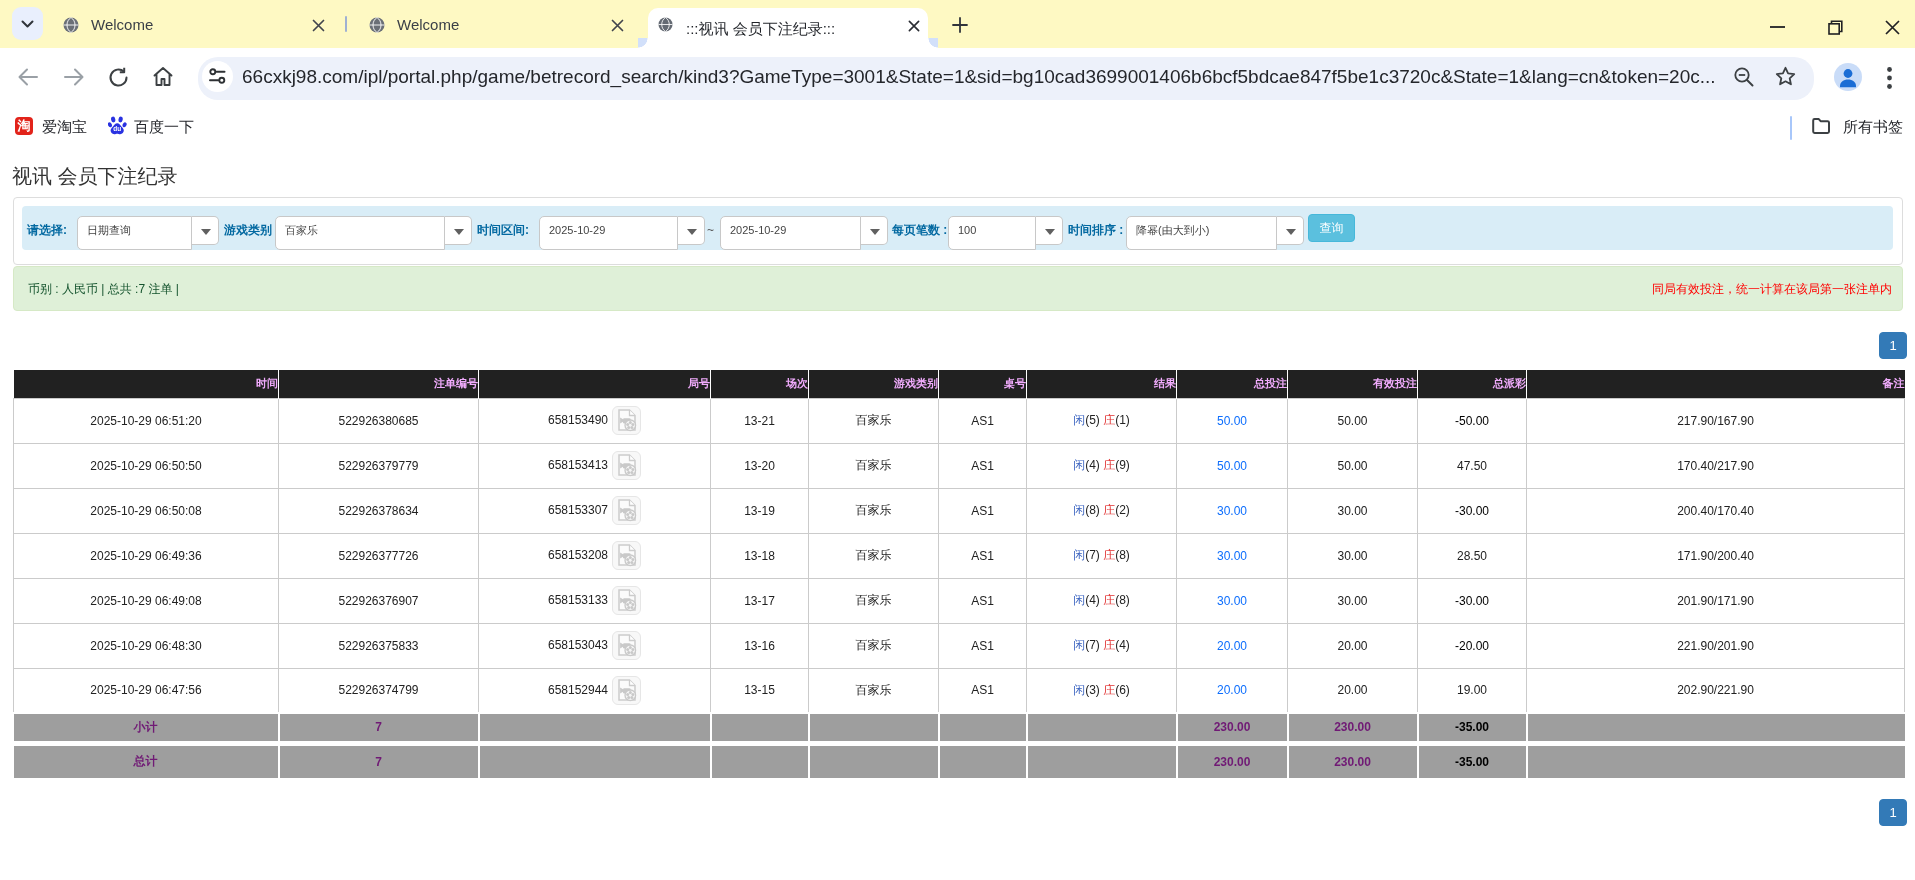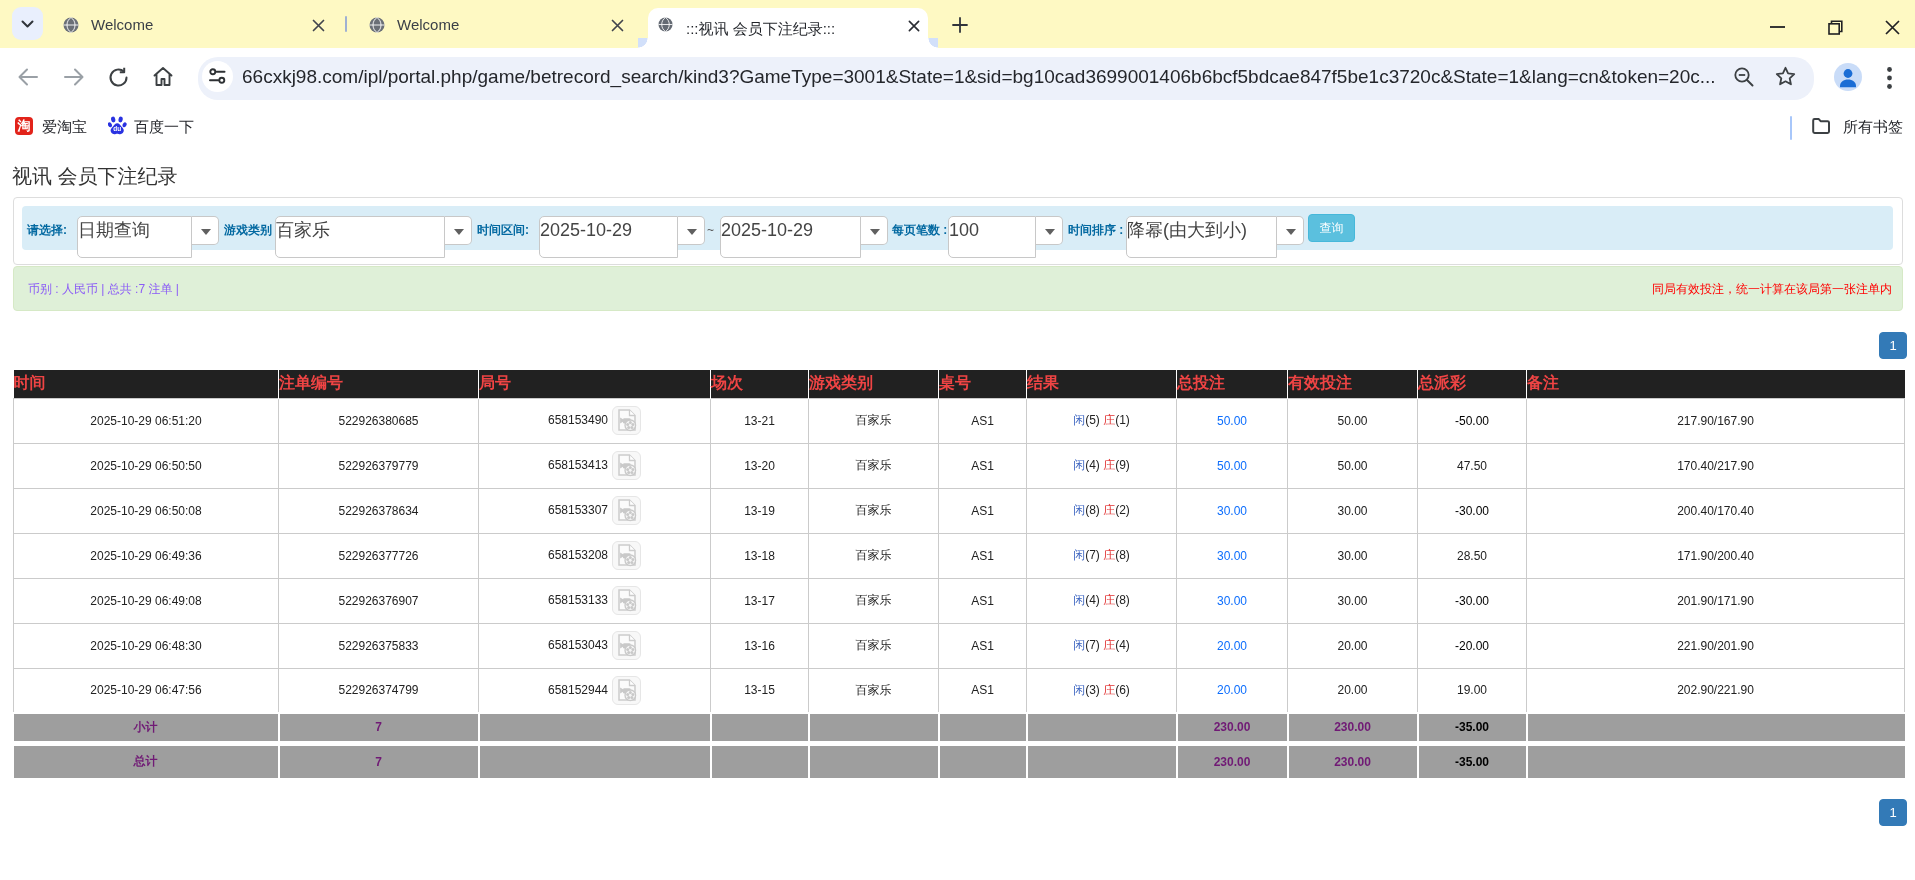--- a/index.html
+++ b/index.html
@@ -20,31 +20,31 @@
 #url{position:absolute;left:44px;top:0;width:1490px;height:39px;line-height:40px;font-size:19px;color:#24262B;white-space:nowrap;overflow:hidden}
 
 #bookmarks{position:absolute;left:0;top:105px;width:1915px;height:41px;background:#fff}
 #tb-ico{position:absolute;left:15px;top:12px;width:18px;height:18px;border-radius:4px;background:#E2231A;color:#fff;font-size:13px;line-height:18px;text-align:center;font-weight:bold}
 .bktxt{position:absolute;top:0;height:41px;line-height:43px;font-size:15px;color:#24262B;white-space:nowrap}
 
 #title{position:absolute;left:12px;top:163px;font-size:20px;color:#333}
 #panel{position:absolute;left:13px;top:197px;width:1890px;height:68px;border:1px solid #DDD;border-radius:4px;background:#fff}
 #bluebar{position:absolute;left:22px;top:206px;width:1871px;height:44px;background:#D9EDF7;border-radius:4px}
 .flbl{position:absolute;top:216px;height:28px;line-height:29px;font-size:12px;font-weight:bold;color:#0369a1;white-space:nowrap}
-.fld{position:absolute;top:216px;height:42px;background:#fff;border:1px solid #C8C8C8;border-radius:5px 0 0 5px;font-size:18px;color:#444;line-height:27px;padding-left:0;white-space:nowrap}
+.fld{position:absolute;top:216px;height:34px;background:#fff;border:1px solid #C8C8C8;border-radius:5px 0 0 5px;font-size:11px;color:#444;line-height:27px;padding-left:9px;white-space:nowrap}
 .arw{position:absolute;top:216px;height:29px;width:27px;background:#fff;border:1px solid #C8C8C8;border-left:none;border-radius:0 5px 5px 0}
 .arw:after{content:"";position:absolute;left:8.5px;top:12px;border-left:5px solid transparent;border-right:5px solid transparent;border-top:6px solid #606060}
 #qbtn{position:absolute;left:1308px;top:214px;width:47px;height:28px;background:#5BC0DE;border:1px solid #46B8DA;border-radius:4px;color:#fff;font-size:12px;text-align:center;line-height:26px}
 #greenbar{position:absolute;left:13px;top:266px;width:1890px;height:45px;background:#DFF0D8;border:1px solid #D6E9C6;border-radius:4px}
-#greenbar .l{position:absolute;left:14px;top:0;height:43px;line-height:44px;font-size:12px;color:#8b5cf6}
+#greenbar .l{position:absolute;left:14px;top:0;height:43px;line-height:44px;font-size:12px;color:#14532d}
 #greenbar .r{position:absolute;right:10px;top:0;height:43px;line-height:44px;font-size:12px;color:#F00}
 .pag{position:absolute;width:28px;height:27px;background:#337AB7;border:1px solid #337AB7;border-radius:4px;color:#fff;font-size:13px;text-align:center;line-height:25px}
 
 #tbl{position:absolute;left:13px;top:370px;border-collapse:collapse;table-layout:fixed;width:1891px;font-size:12px;color:#222}
-#tbl th{background:#212121;color:#ef4444;font-weight:bold;height:28px;border-right:1px solid #fff;text-align:left;font-size:16px}
+#tbl th{background:#212121;color:#f0abfc;font-weight:bold;height:28px;border-right:1px solid #fff;text-align:right;font-size:11px}
 #tbl th:last-child{border-right:none}
 #tbl td{text-align:center;height:45px}
 #tbl tr.d td{border:1px solid #CBCBCB;background:#fff}
 #tbl tr.t td{background:#9E9E9E;color:#701a75;font-weight:bold;border-right:2px solid #fff;border-top:2px solid #fff}
 #tbl tr.t td:last-child{border-right:none}
 #tbl tr.t td{height:30px}
 #tbl tr.t2 td{border-top:5px solid #fff;height:35px}
 #tbl td.bl{color:#0D6EFD}
 #tbl td.rd,#tbl tr.t td.rd{color:#000000}
 .xn{color:#3A63C0}

